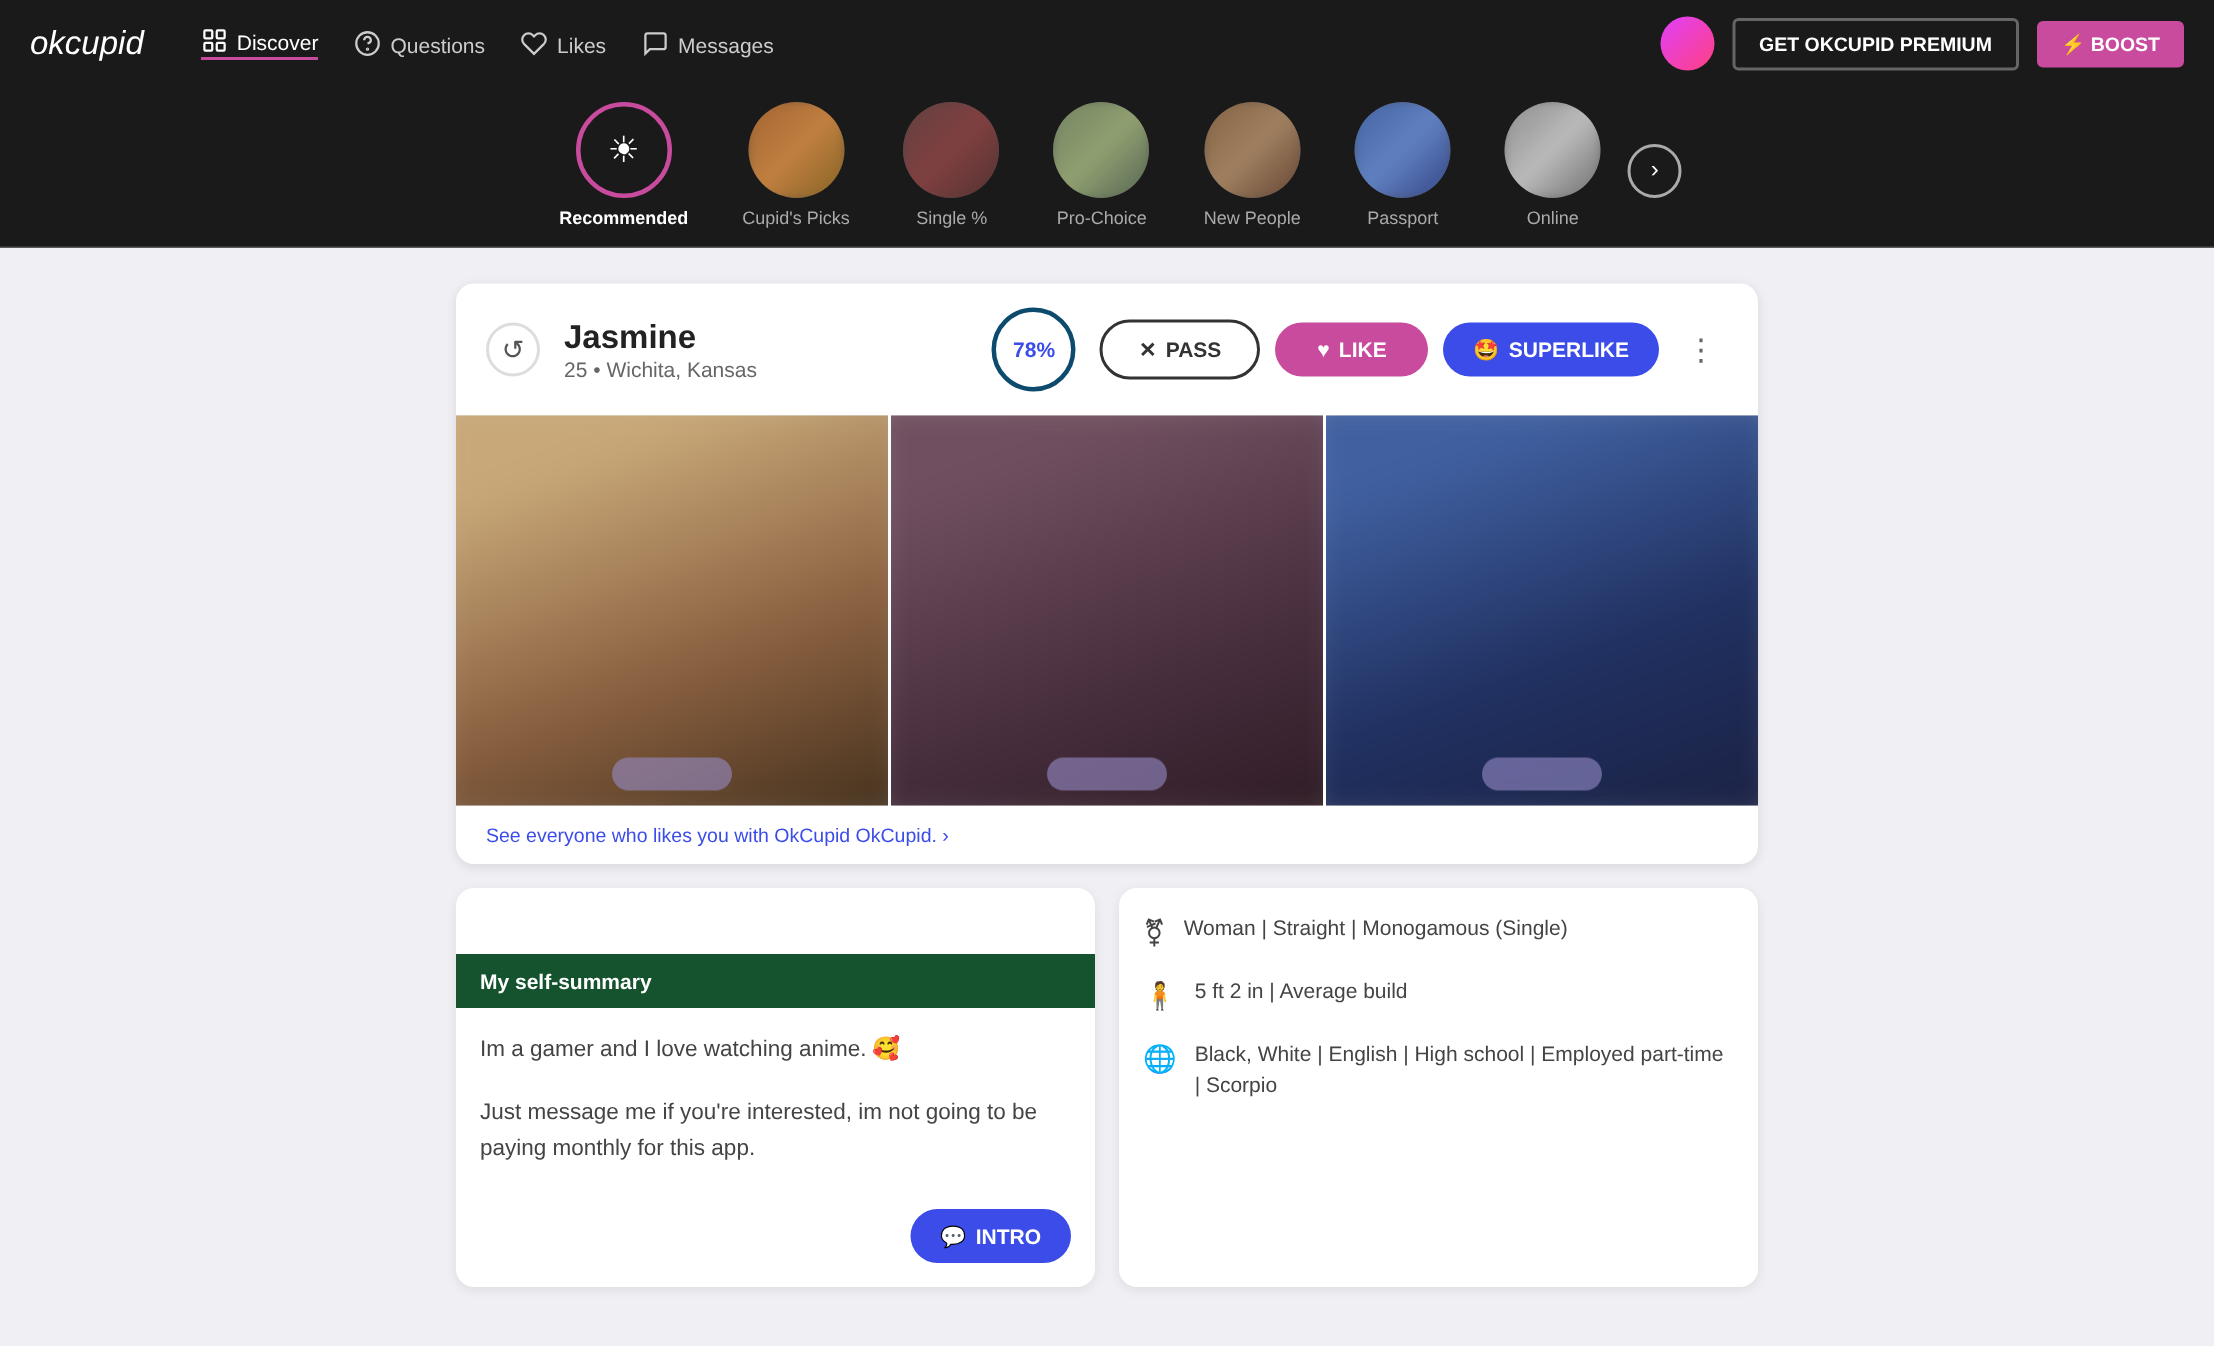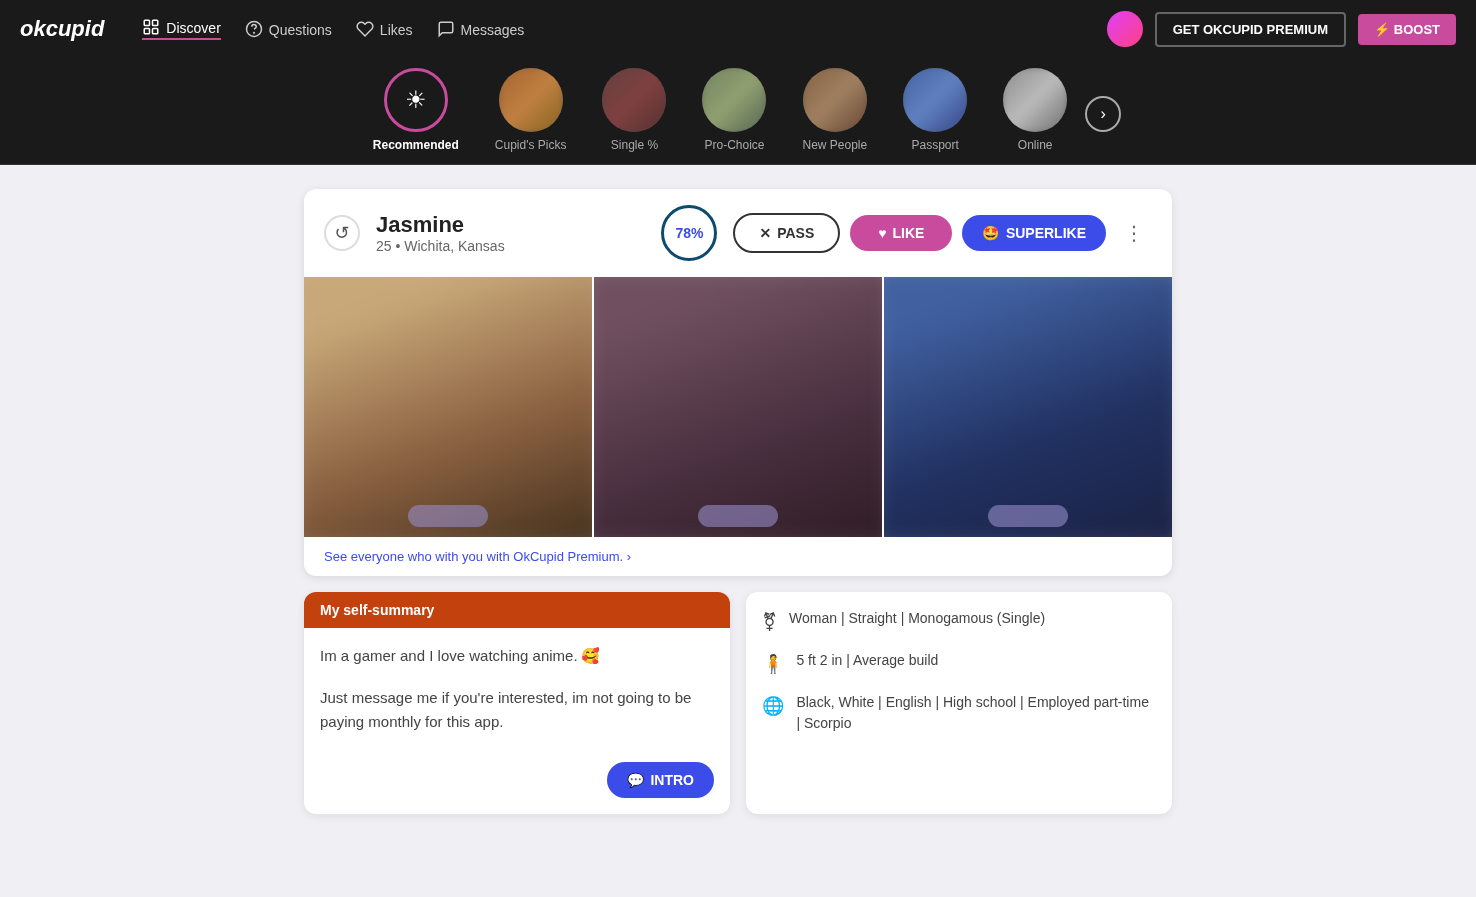--- a/index.html
+++ b/index.html
@@ -1,20 +1,20 @@
 <!DOCTYPE html>
 <html><head>
   <meta charset="utf-8">
   <style>
     * { box-sizing: border-box; margin: 0; padding: 0; }
     body { font-family: -apple-system, BlinkMacSystemFont, 'Segoe UI', sans-serif; background: #f0eff4; }
 
     
     .header { background: #1a1a1a; display: flex; align-items: center; padding: 0 20px; height: 58px; gap: 28px; }
-    .logo { color: white; font-size: 22px; font-weight: bold; font-style: italic; margin-right: 10px; }
+    .logo { color: white; font-size: 22px; font-weight: normal; font-style: italic; margin-right: 10px; }
     .nav-item { display: flex; align-items: flex-end; gap: 6px; color: #ccc; font-size: 14px; cursor: pointer; text-decoration: none; }
     .nav-item.active { color: white; border-bottom: 2px solid #c84b9e; padding-bottom: 2px; }
     .nav-item svg { width: 18px; height: 18px; }
     .header-right { margin-left: auto; display: flex; align-items: center; gap: 12px; }
     .avatar-circle { width: 36px; height: 36px; border-radius: 50%; background: linear-gradient(135deg, #e040fb, #ff4081); }
     .btn-premium { background: #1a1a1a; color: white; border: 2px solid #666; padding: 8px 16px; border-radius: 4px; font-size: 13px; font-weight: 600; cursor: pointer; }
     .btn-boost { background: #c84b9e; color: white; border: none; padding: 8px 16px; border-radius: 4px; font-size: 13px; font-weight: 600; cursor: pointer; display: flex; align-items: center; gap: 4px; }
 
     
     .categories-bar { background: #1a1a1a; padding: 10px 0 0; display: flex; align-items: flex-end; justify-content: center; gap: 0; border-bottom: 1px solid #333; }
@@ -59,21 +59,21 @@
     .photo-blur-3 { background: linear-gradient(160deg, #4060a0 20%, #203060 60%, #1a2040 100%); }
     .photo-tag { position: absolute; bottom: 10px; left: 50%; transform: translateX(-50%); background: rgba(150,140,200,0.7); backdrop-filter: blur(4px); color: white; font-size: 11px; padding: 4px 12px; border-radius: 12px; white-space: nowrap; width: 80px; height: 22px; }
 
     
     .premium-link { padding: 12px 20px; font-size: 13px; }
     .premium-link a { color: #3b4ce8; text-decoration: none; }
 
     
     .about-section { display: grid; grid-template-columns: 1fr 1fr; gap: 16px; margin-top: 16px; }
     .about-card { background: white; border-radius: 12px; overflow: hidden; box-shadow: 0 2px 8px rgba(0,0,0,0.08); }
-    .about-card-header { background: #c2410c; color: white; font-size: 14px; font-weight: 600; padding: 10px 16px; }
+    .about-card-header { background: #14532d; color: white; font-size: 14px; font-weight: 600; padding: 10px 16px; margin-top: 44px; }
     .about-card-body { padding: 16px; }
     .summary-text { color: #444; font-size: 15px; line-height: 1.6; }
     .intro-btn { background: #3b4ce8; color: white; border: none; padding: 10px 20px; border-radius: 20px; font-size: 14px; font-weight: 600; cursor: pointer; display: flex; align-items: center; gap: 6px; float: right; margin-top: 12px; }
 
     .details-row { display: flex; align-items: flex-start; gap: 12px; margin-bottom: 14px; color: #444; font-size: 14px; line-height: 1.5; }
     .detail-icon { font-size: 18px; margin-top: 1px; flex-shrink: 0; }
   </style>
 </head>
 <body>
 
@@ -215,21 +215,21 @@
         <div class="photo-tag" style="background:rgba(150,140,200,0.6);"></div>
       </div>
       <div class="photo-slot">
         <div class="photo-blur photo-blur-3"></div>
         <div class="photo-tag" style="background:rgba(150,140,200,0.6);"></div>
       </div>
     </div>
 
     <div class="premium-link">
       <a href="#">
-        <span>See everyone who with you with OkCupid Premium.</span>
+        <span>See everyone who likes you with OkCupid OkCupid.</span>
         <span> ›</span>
       </a>
     </div>
   </div>
 
   <div class="about-section">
 
     <div class="about-card">
       <div class="about-card-header">My self-summary</div>
       <div class="about-card-body">

